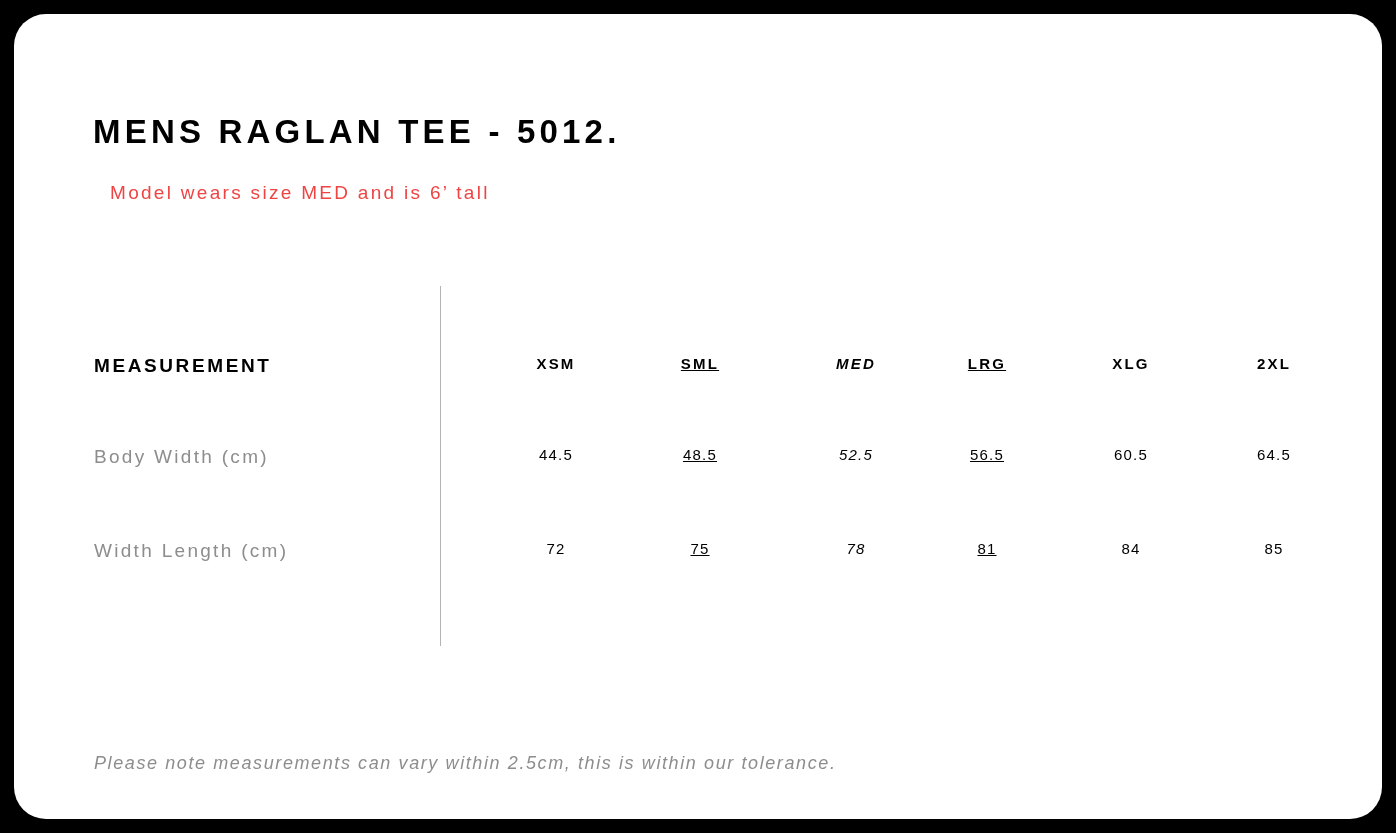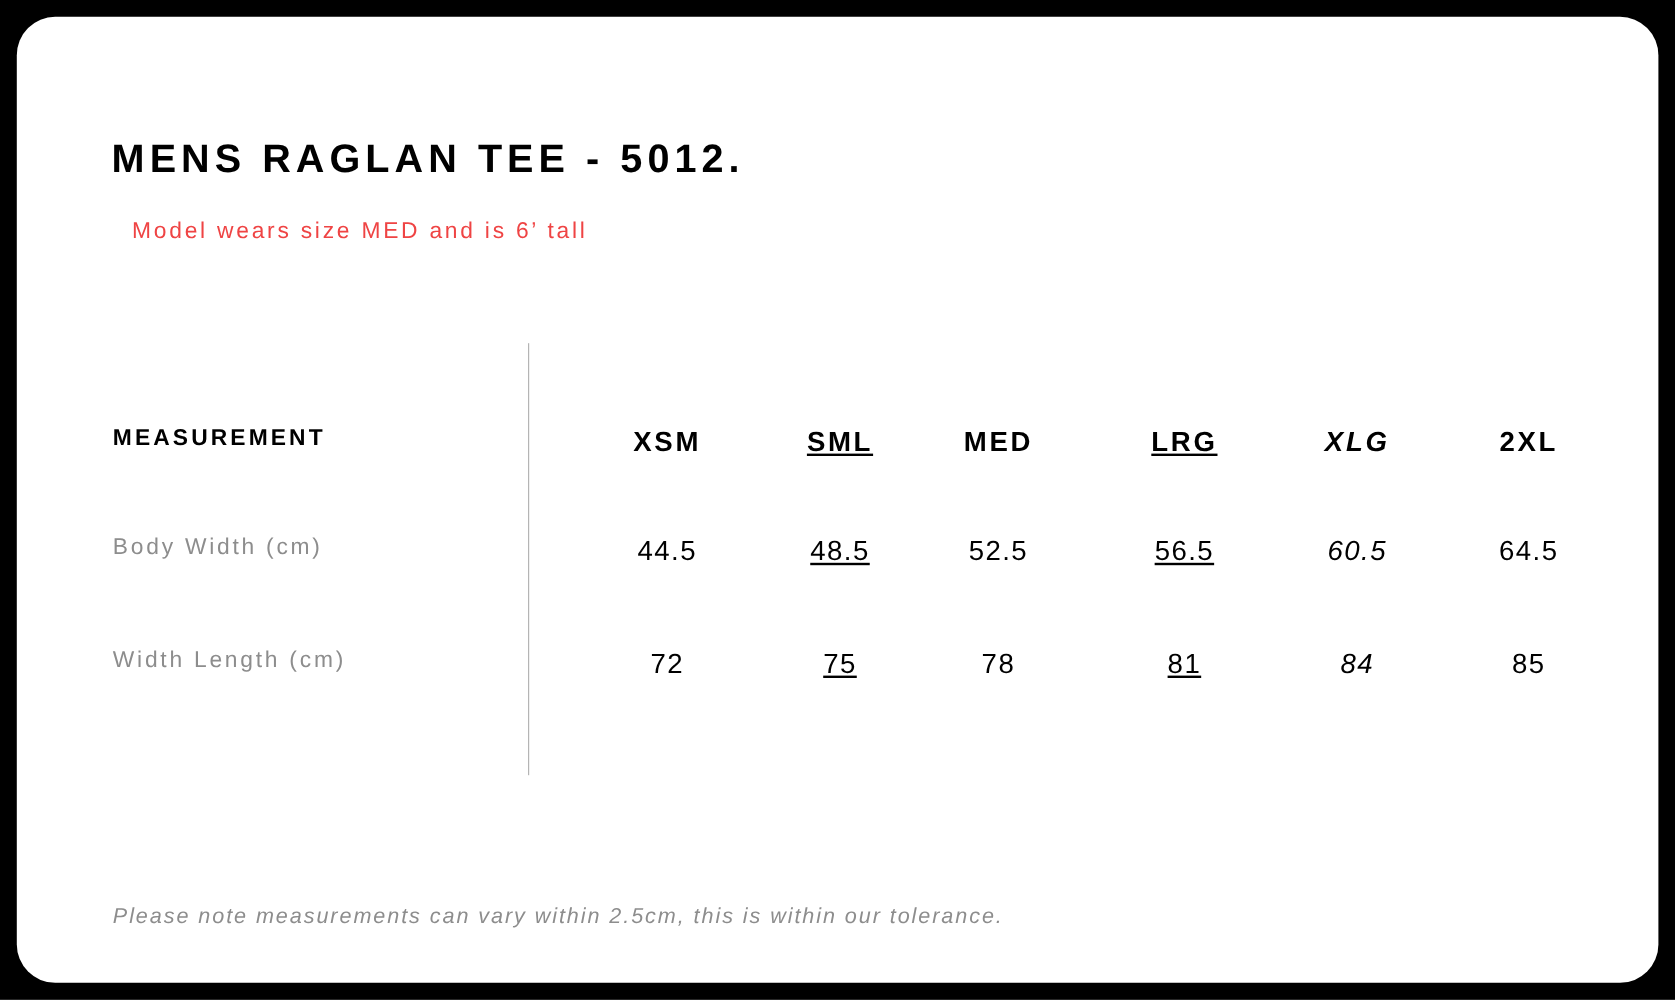--- a/index.html
+++ b/index.html
@@ -89,38 +89,38 @@
   .row-1 .label-cell {
     letter-spacing: 2.3px;
     color: #8d8d8d;
   }
 
   .val-cell {
     position: absolute;
     top: 0;
     width: 120px;
     text-align: center;
-    font-size: 23px;
+    font-size: 15px;
     color: #000000;
     white-space: nowrap;
   }
   .row-header .val-cell {
     font-weight: bold;
     letter-spacing: 2.2px;
   }
   .row-0 .val-cell,
   .row-1 .val-cell {
     letter-spacing: 1.2px;
   }
 
   .c0 { left: 482px; }
   .c1 { left: 626px; text-decoration: underline; }
-  .c2 { left: 758px; }
+  .c2 { left: 782px; font-style: italic; }
   .c3 { left: 913px; text-decoration: underline; }
-  .c4 { left: 1057px; font-style: italic; }
+  .c4 { left: 1057px; }
   .c5 { left: 1200px; }
 
   .footnote {
     position: absolute;
     left: 80px;
     top: 739px;
     font-size: 18px;
     font-style: italic;
     letter-spacing: 1.6px;
     color: #8d8d8d;

